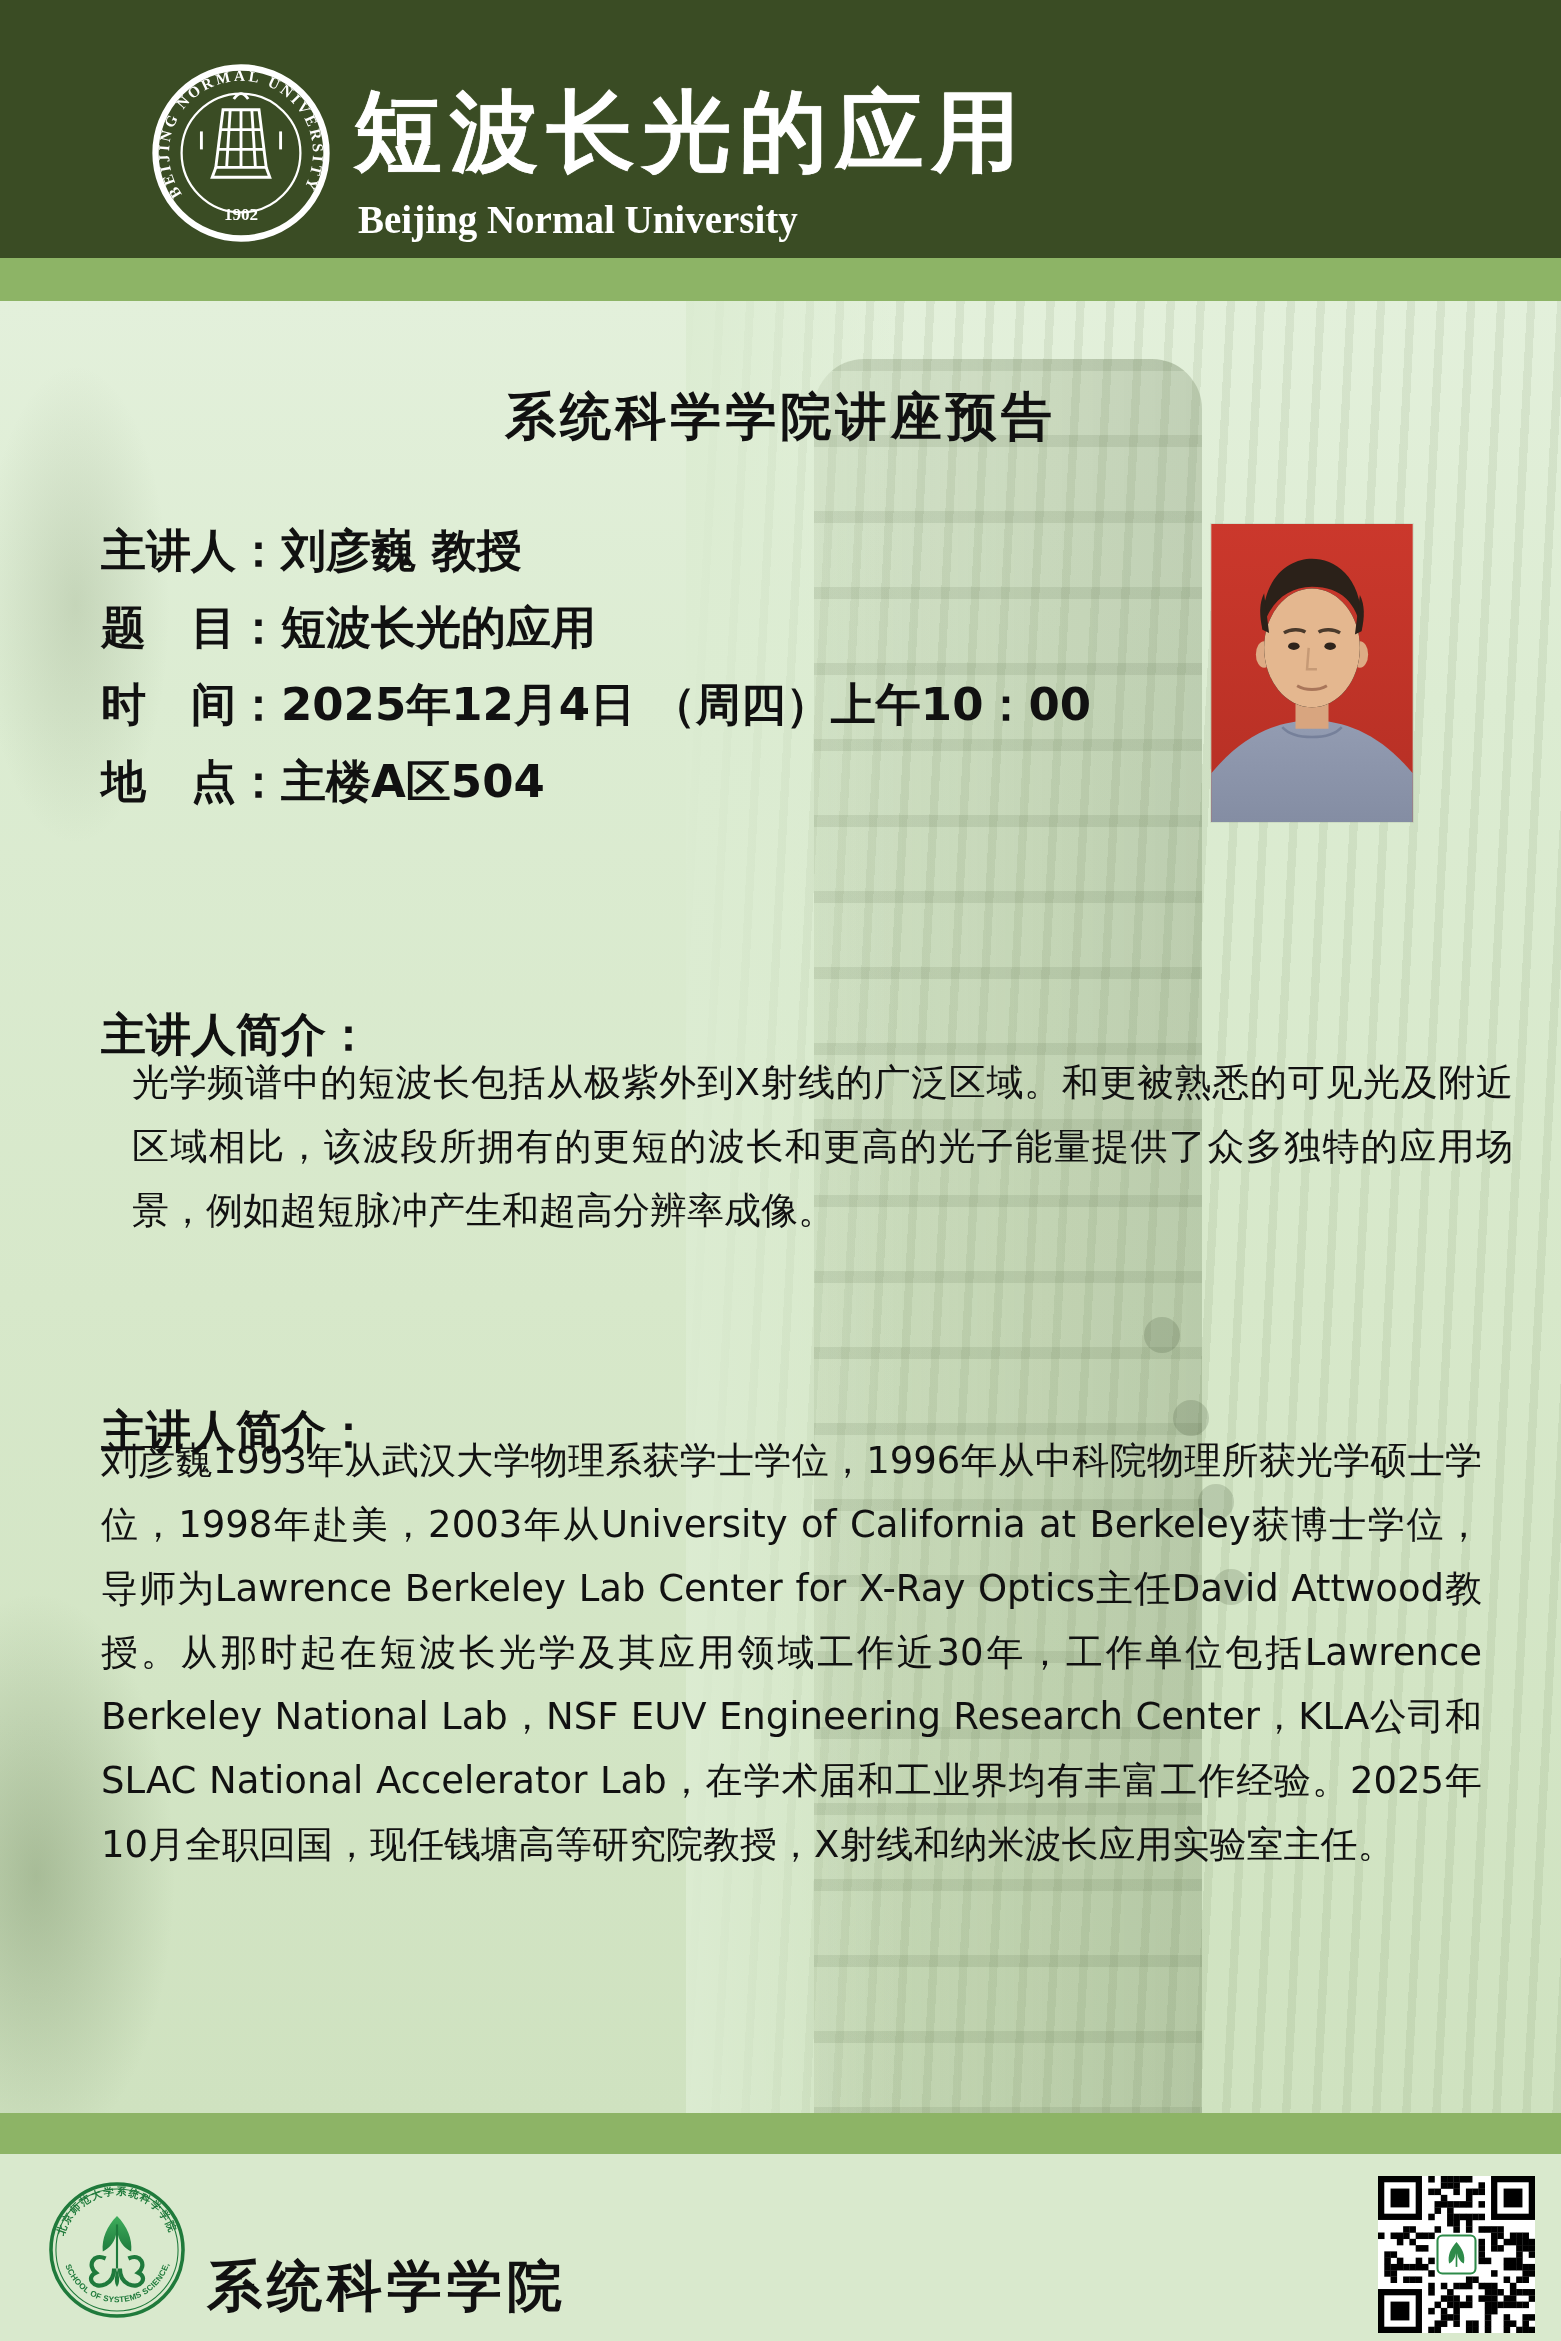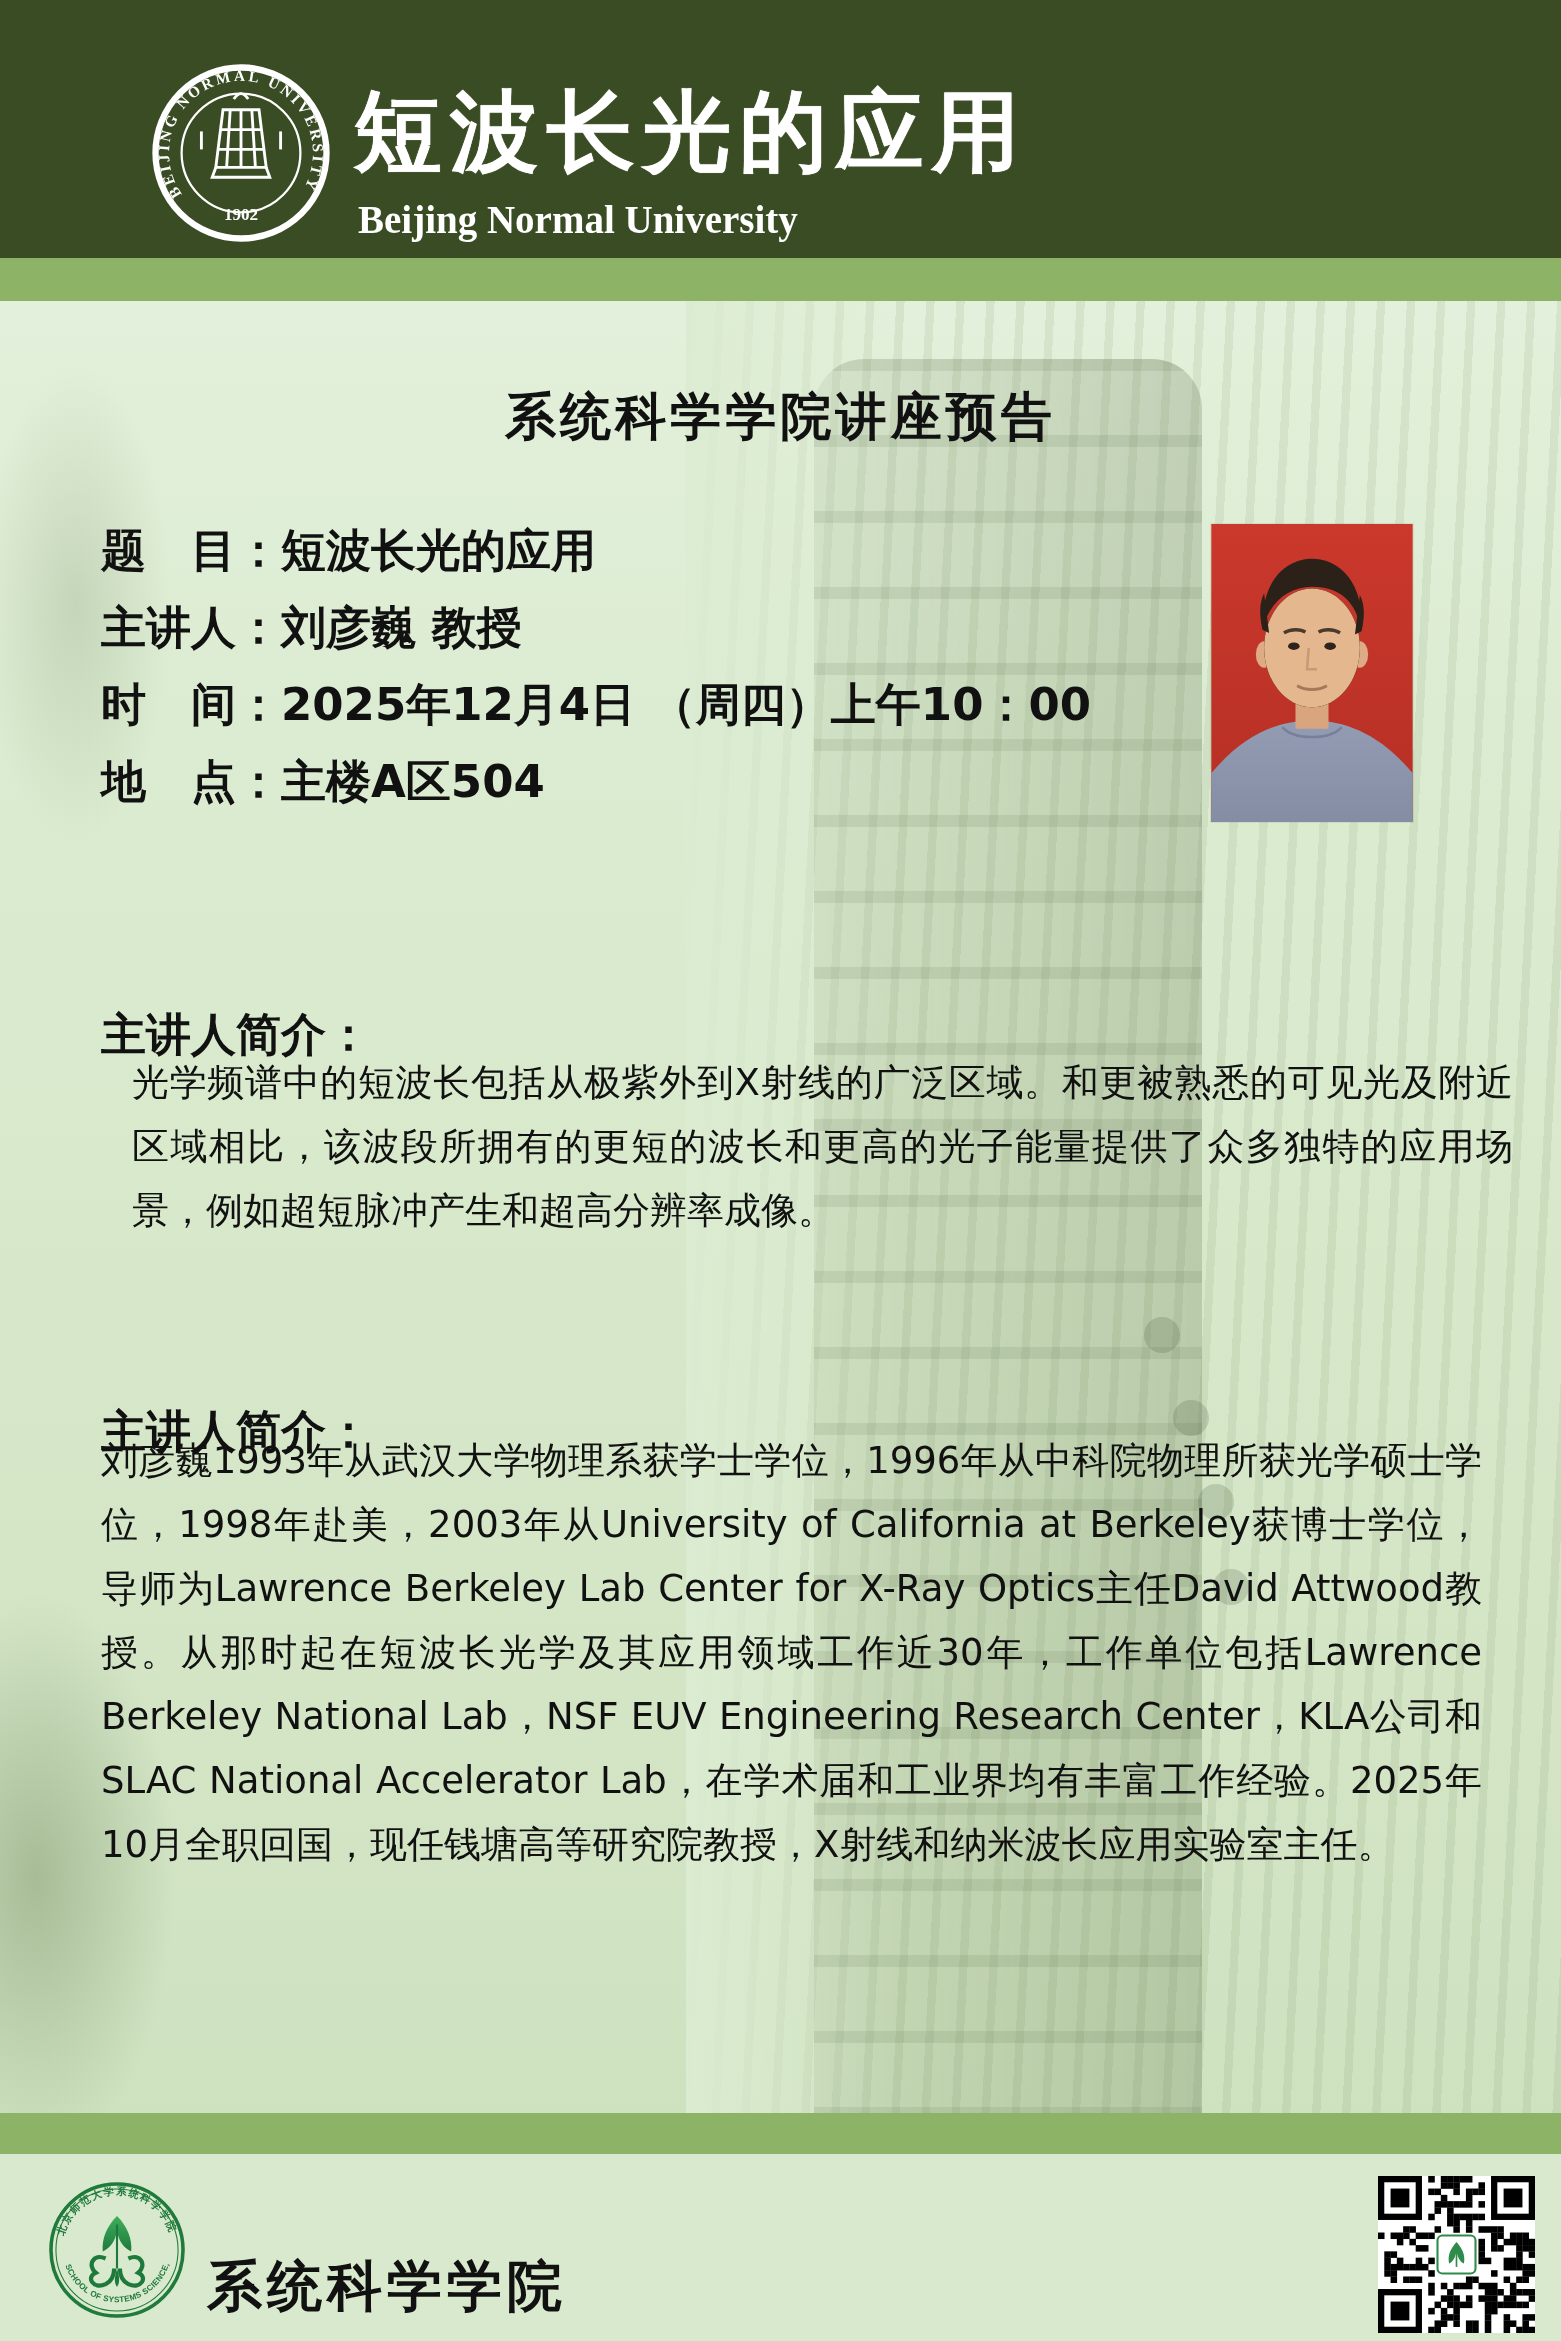--- a/index.html
+++ b/index.html
@@ -146,26 +146,26 @@
     <div class="bg-knob" style="left:1173px;top:1099px;"></div>
     <div class="bg-knob" style="left:1198px;top:1183px;"></div>
     <div class="bg-knob" style="left:1213px;top:1268px;"></div>
     <div class="bg-foliage"></div>
     <div class="bg-tree"></div>
 
     <h1 class="title">系统科学学院讲座预告</h1>
 
     <div class="details">
       <div class="detail-row">
+        <span class="detail-label">主讲人：</span>
+        <span class="detail-value">刘彦巍 教授</span>
+      </div>
+      <div class="detail-row">
         <span class="detail-label">题　目：</span>
         <span class="detail-value">短波长光的应用</span>
-      </div>
-      <div class="detail-row">
-        <span class="detail-label">主讲人：</span>
-        <span class="detail-value">刘彦巍 教授</span>
       </div>
       <div class="detail-row">
         <span class="detail-label">时　间：</span>
         <span class="detail-value">2025年12月4日 （周四）上午10：00</span>
       </div>
       <div class="detail-row">
         <span class="detail-label">地　点：</span>
         <span class="detail-value">主楼A区504</span>
       </div>
     </div>

